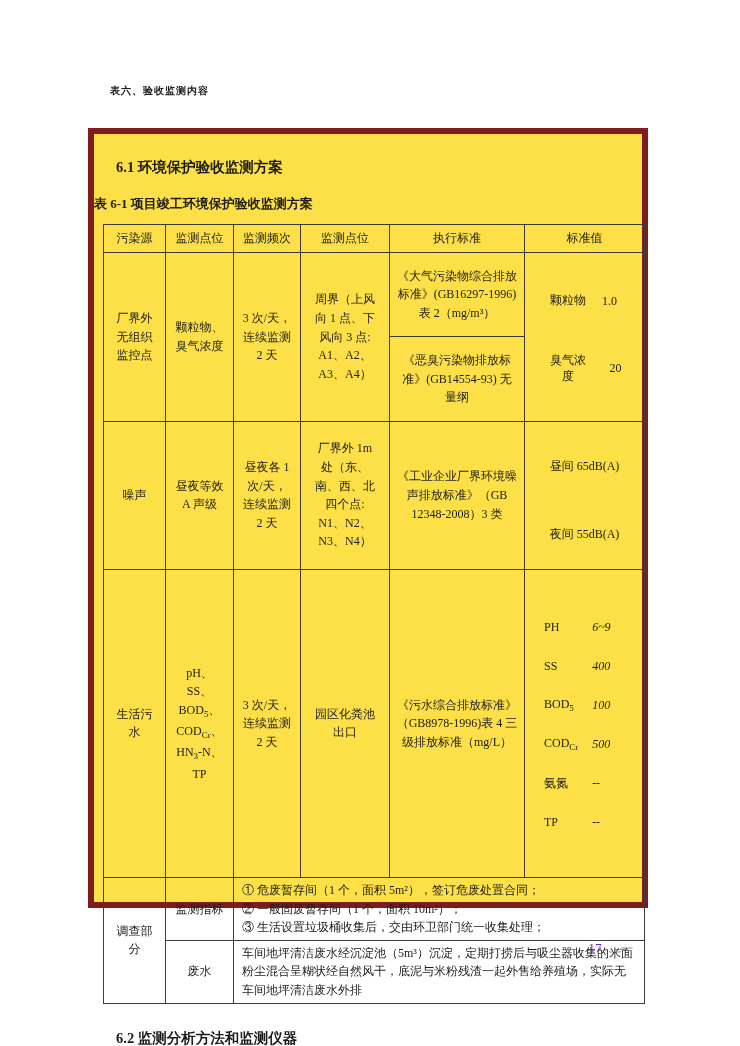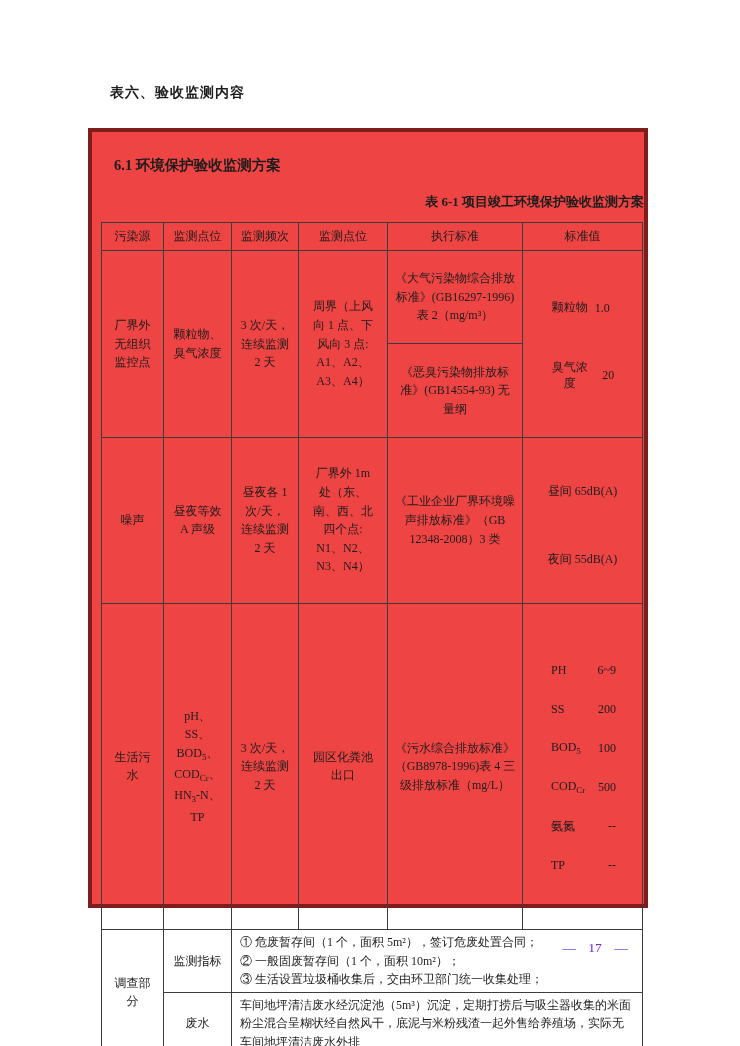--- a/index.html
+++ b/index.html
@@ -4,55 +4,55 @@
 <title>验收监测内容</title>
 <style>
   html,body{margin:0;padding:0;}
   body{
     width:740px;height:1046px;position:relative;background:#ffffff;
     font-family:"Liberation Serif","DejaVu Serif",serif;color:#1c1c1c;
     overflow:hidden;
   }
   .doc-title{
     position:absolute;left:110px;top:84px;
-    font-size:14px;font-weight:bold;letter-spacing:1px;
+    font-size:10px;font-weight:bold;letter-spacing:1px;
   }
   .content-box{
     position:absolute;left:88px;top:128px;width:560px;height:780px;
-    border:4px solid #7f1d1d;box-sizing:border-box;background:#ef4444;
+    border:6px solid #7f1d1d;box-sizing:border-box;background:#fde047;
   }
   .sec-heading{
     margin:24px 0 0 22px;font-size:14.5px;font-weight:bold;
   }
   .sec-intro{
     margin:14px 0 0 22px;font-size:13.5px;text-indent:1.6em;
   }
   .tbl-caption{
-    margin:18px 0 0 0;text-align:right;font-size:13px;font-weight:bold;
+    margin:18px 0 0 0;text-align:left;font-size:13px;font-weight:bold;
   }
   table{
     border-collapse:collapse;table-layout:fixed;
     margin:11px 0 0 9px;width:541px;
   }
   td{
     border:1px solid #3c3c3c;text-align:center;vertical-align:middle;
     padding:2px 4px;font-size:12px;line-height:1.55;white-space:pre-line;
     box-sizing:border-box;overflow:hidden;
   }
-  .vtop{vertical-align:top;padding:16px;}
+  .vtop{vertical-align:top;padding:7px;}
   .ltext{text-align:left;padding:3px 8px;}
   
   .vpair{display:flex;align-items:center;padding:0 10px 0 12px;}
   .vpair .vname{flex:0 0 58%;text-align:center;white-space:pre-line;line-height:1.3;}
   .vpair .vnum{flex:1;}
   .h46{height:45px;}
   .h54{height:53px;gap:12px;}
   .wpair{display:flex;align-items:center;height:20.5px;padding:0 10px 0 12px;}
   .wpair .vname{flex:0 0 58%;text-align:left;}
-  .wpair .vnum{flex:1;text-align:right;}
+  .wpair .vnum{flex:1;text-align:left;font-style:italic;}
   .wstack{padding-top:3px;}
   .nv1{margin-top:10px;}
   .nv2{margin-top:30px;}
   sub{font-size:9px;}
   .page-number{
     position:absolute;left:540px;top:940px;width:110px;text-align:center;
     font-size:13.5px;word-spacing:9px;color:#6d28d9;
   }
 </style>
 </head>
@@ -157,21 +157,21 @@
 （GB8978-1996)表 4 三
 级排放标准（mg/L）</td>
       <td class="vtop">
         <div class="wstack">
           <div class="wpair">
             <span class="vname">PH</span>
             <span class="vnum">6~9</span>
           </div>
           <div class="wpair">
             <span class="vname">SS</span>
-            <span class="vnum">200</span>
+            <span class="vnum">400</span>
           </div>
           <div class="wpair">
             <span class="vname">BOD<sub>5</sub></span>
             <span class="vnum">100</span>
           </div>
           <div class="wpair">
             <span class="vname">COD<sub>Cr</sub></span>
             <span class="vnum">500</span>
           </div>
           <div class="wpair">

